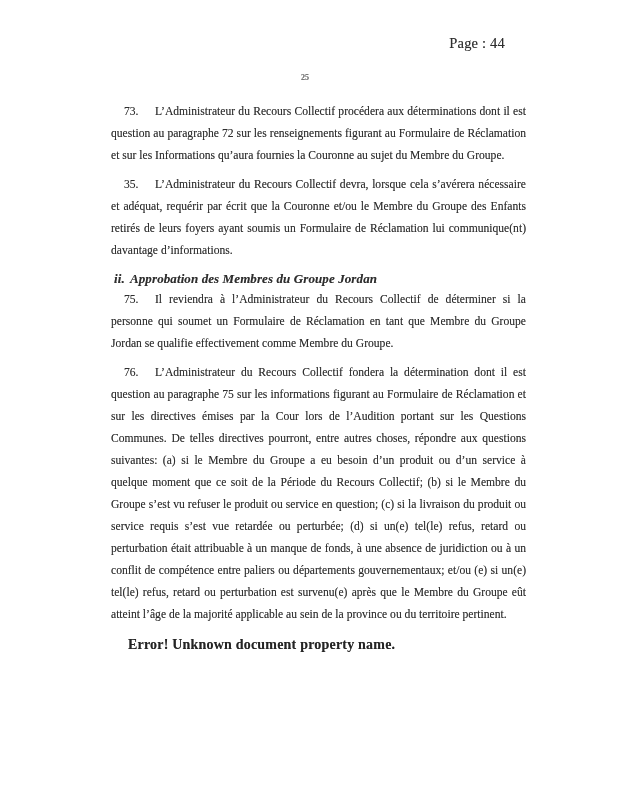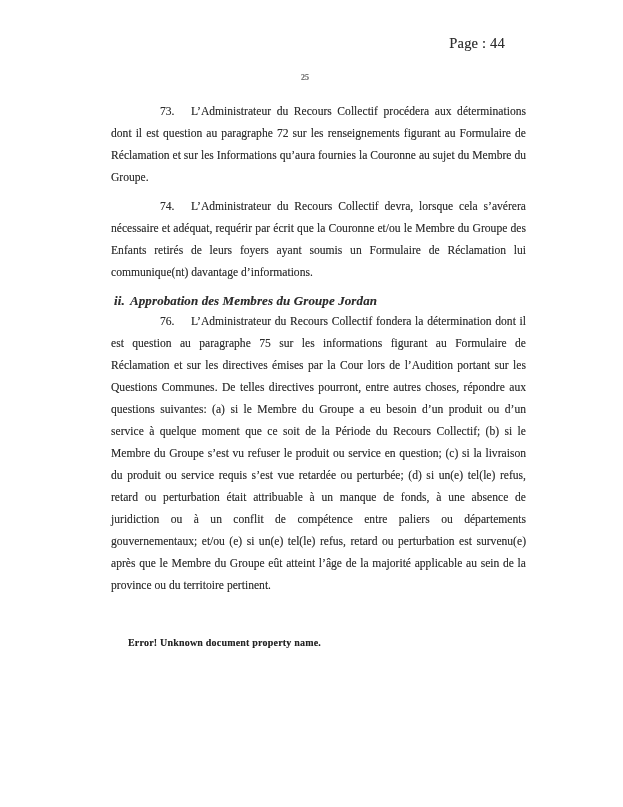--- a/index.html
+++ b/index.html
@@ -43,63 +43,63 @@
     font-size: 11.6px;
     line-height: 22px;
     text-align: justify;
     text-indent: 13px;
     margin: 0 0 7px 0;
   }
   .para-num {
     display: inline-block;
     width: 31px;
     text-indent: 0;
-    margin-left: 36px;
   }
   .section-heading {
     font-size: 13px;
     font-weight: bold;
     font-style: italic;
     line-height: 20px;
     margin: 0;
     text-indent: 3px;
     letter-spacing: 0.1px;
   }
   .heading-num {
     display: inline-block;
     width: 16px;
     text-indent: 0;
   }
   .footer-error {
     position: absolute;
     top: 637px;
     left: 128px;
-    font-size: 10px;
+    font-size: 14px;
     font-weight: bold;
     letter-spacing: 0.2px;
     color: #242424;
   }
 </style>
 </head>
 <body>
 
 <div class="page">
 
   <div class="header-page-label">Page : 44</div>
 
   <div class="doc-pageno">25</div>
 
   <div class="doc-body">
 
     <p class="para"><span class="para-num">73.</span><span>L’Administrateur du Recours Collectif procédera aux déterminations dont il est question au paragraphe 72 sur les renseignements figurant au Formulaire de Réclamation et sur les Informations qu’aura fournies la Couronne au sujet du Membre du Groupe.</span></p>
 
-    <p class="para"><span class="para-num">74.</span><span>L’Administrateur du Recours Collectif devra, lorsque cela s’avérera nécessaire et adéquat, requérir par écrit que la Couronne et/ou le Membre du Groupe des Enfants retirés de leurs foyers ayant soumis un Formulaire de Réclamation lui communique(nt) davantage d’informations.</span></p>
+    <p class="para"><span class="para-num">35.</span><span>L’Administrateur du Recours Collectif devra, lorsque cela s’avérera nécessaire et adéquat, requérir par écrit que la Couronne et/ou le Membre du Groupe des Enfants retirés de leurs foyers ayant soumis un Formulaire de Réclamation lui communique(nt) davantage d’informations.</span></p>
 
     <p class="section-heading"><span class="heading-num">ii.</span><span>Approbation des Membres du Groupe Jordan</span></p>
 
+    <p class="para"><span class="para-num">75.</span><span>Il reviendra à l’Administrateur du Recours Collectif de déterminer si la personne qui soumet un Formulaire de Réclamation en tant que Membre du Groupe Jordan se qualifie effectivement comme Membre du Groupe.</span></p>
 
     <p class="para"><span class="para-num">76.</span><span>L’Administrateur du Recours Collectif fondera la détermination dont il est question au paragraphe 75 sur les informations figurant au Formulaire de Réclamation et sur les directives émises par la Cour lors de l’Audition portant sur les Questions Communes. De telles directives pourront, entre autres choses, répondre aux questions suivantes:  (a) si le Membre du Groupe a eu besoin d’un produit ou d’un service à quelque moment que ce soit de la Période du Recours Collectif; (b) si le Membre du Groupe s’est vu refuser le produit ou service en question; (c) si la livraison du produit ou service requis s’est vue retardée ou perturbée; (d) si un(e) tel(le) refus, retard ou perturbation était attribuable à un manque de fonds, à une absence de juridiction ou à un conflit de compétence entre paliers ou départements gouvernementaux; et/ou (e) si un(e) tel(le) refus, retard ou perturbation est survenu(e) après que le Membre du Groupe eût atteint l’âge de la majorité applicable au sein de la province ou du territoire pertinent.</span></p>
 
   </div>
 
   <div class="footer-error">Error! Unknown document property name.</div>
 
 </div>
 
 </body></html>

